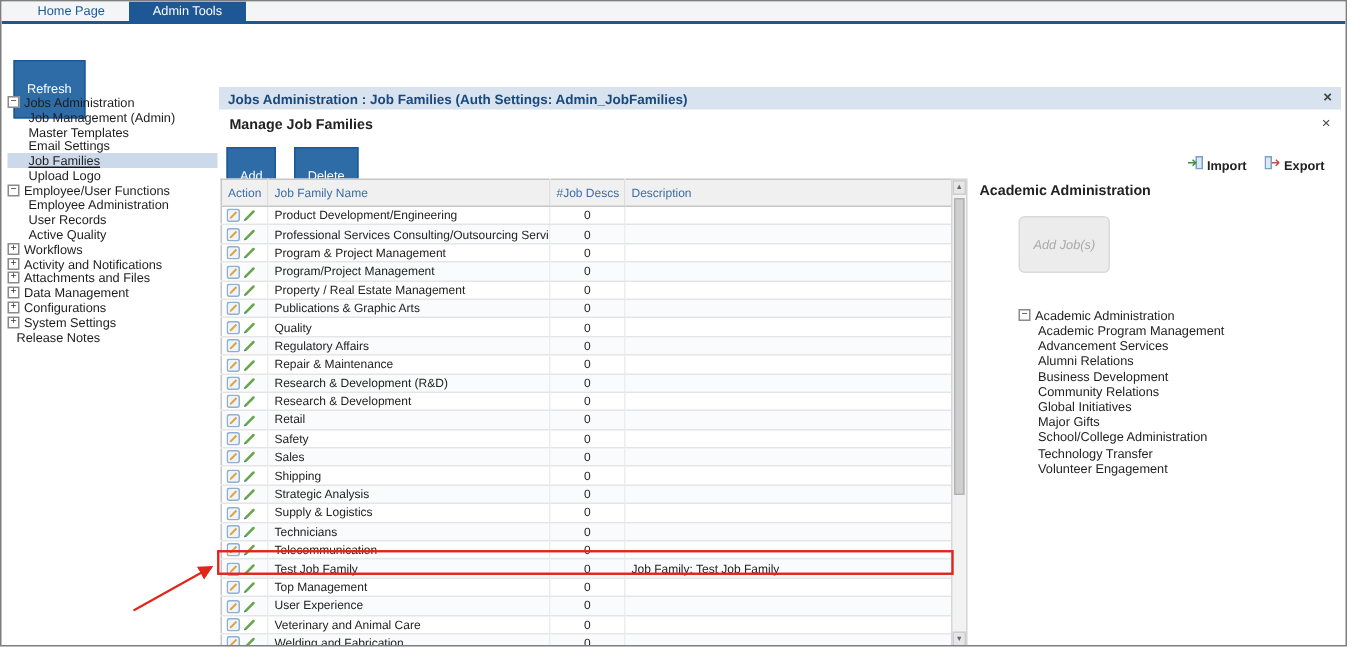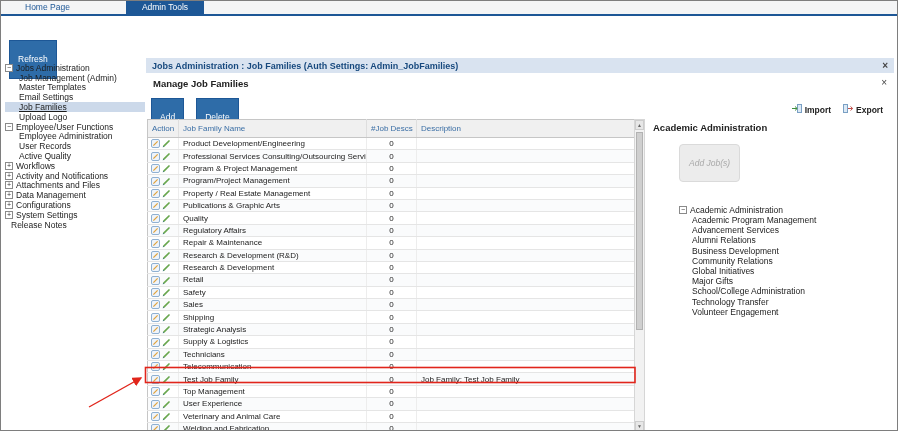--- a/index.html
+++ b/index.html
@@ -9,36 +9,36 @@
     font-family: "Liberation Sans", "DejaVu Sans", sans-serif;
   }
   .window {
     position: relative; width: 898px; height: 431px;
     border: 1px solid #7e7e7e; background: #fff; overflow: hidden;
   }
   
   .tabbar {
     position: absolute; top: 0; left: 0; right: 0; height: 15px;
     background: #f4f5f6; border-bottom: 2px solid var(--accent, #1d5796);
-    display: flex; padding-left: 8px; gap: 40px;
+    display: flex; padding-left: 8px;
   }
   .tab { font-size: 8.5px; line-height: 13px; padding: 0 16px; color: var(--accent, #1d5796); cursor: pointer; white-space: nowrap; }
   .tab.active { background: var(--accent, #1d5796); color: #fff; }
   
   .btn {
     font-size: 8.5px; line-height: 1; padding: 14px 8px;
     background: var(--btn, #2e6ca8); color: #fff;
     border: 1px solid var(--accent, #1d5796); border-radius: 0;
     cursor: pointer; font-family: inherit; white-space: nowrap;
   }
   .refresh { position: absolute; left: 8px; top: 39px; }
   
   .sidebar { position: absolute; left: 4px; top: 62px; width: 140px; }
   .sb-item { display: flex; align-items: center; height: 9.8px; font-size: 8.5px; color: #1c1c1c; white-space: nowrap; cursor: pointer; }
-  .sb-item.lvl1 { padding-left: 14px; align-items: flex-end; }
+  .sb-item.lvl1 { padding-left: 14px; }
   .sb-item.noicon { padding-left: 6px; }
   .sb-item.sel { background: #ccd9ea; text-decoration: underline; }
   .treebox {
     flex: 0 0 auto; width: 8px; height: 8px; border: 1px solid #8a8a8a; background: #fff;
     font-size: 7px; line-height: 6px; text-align: center; color: #333; margin-right: 3px;
   }
   
   .main-header {
     position: absolute; left: 145px; top: 57px; width: 748px; height: 15px;
     background: var(--phbg, #d9e3f0); display: flex; align-items: center;

